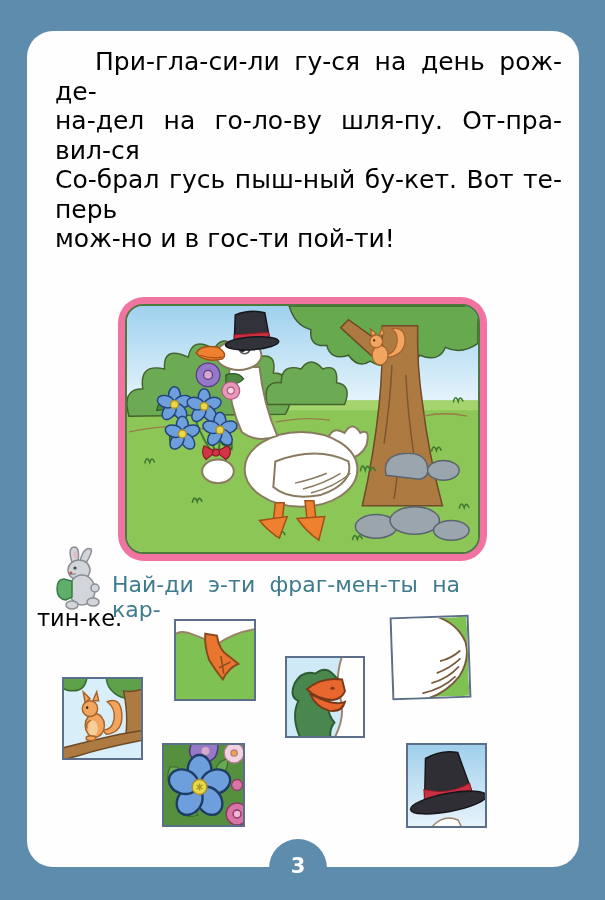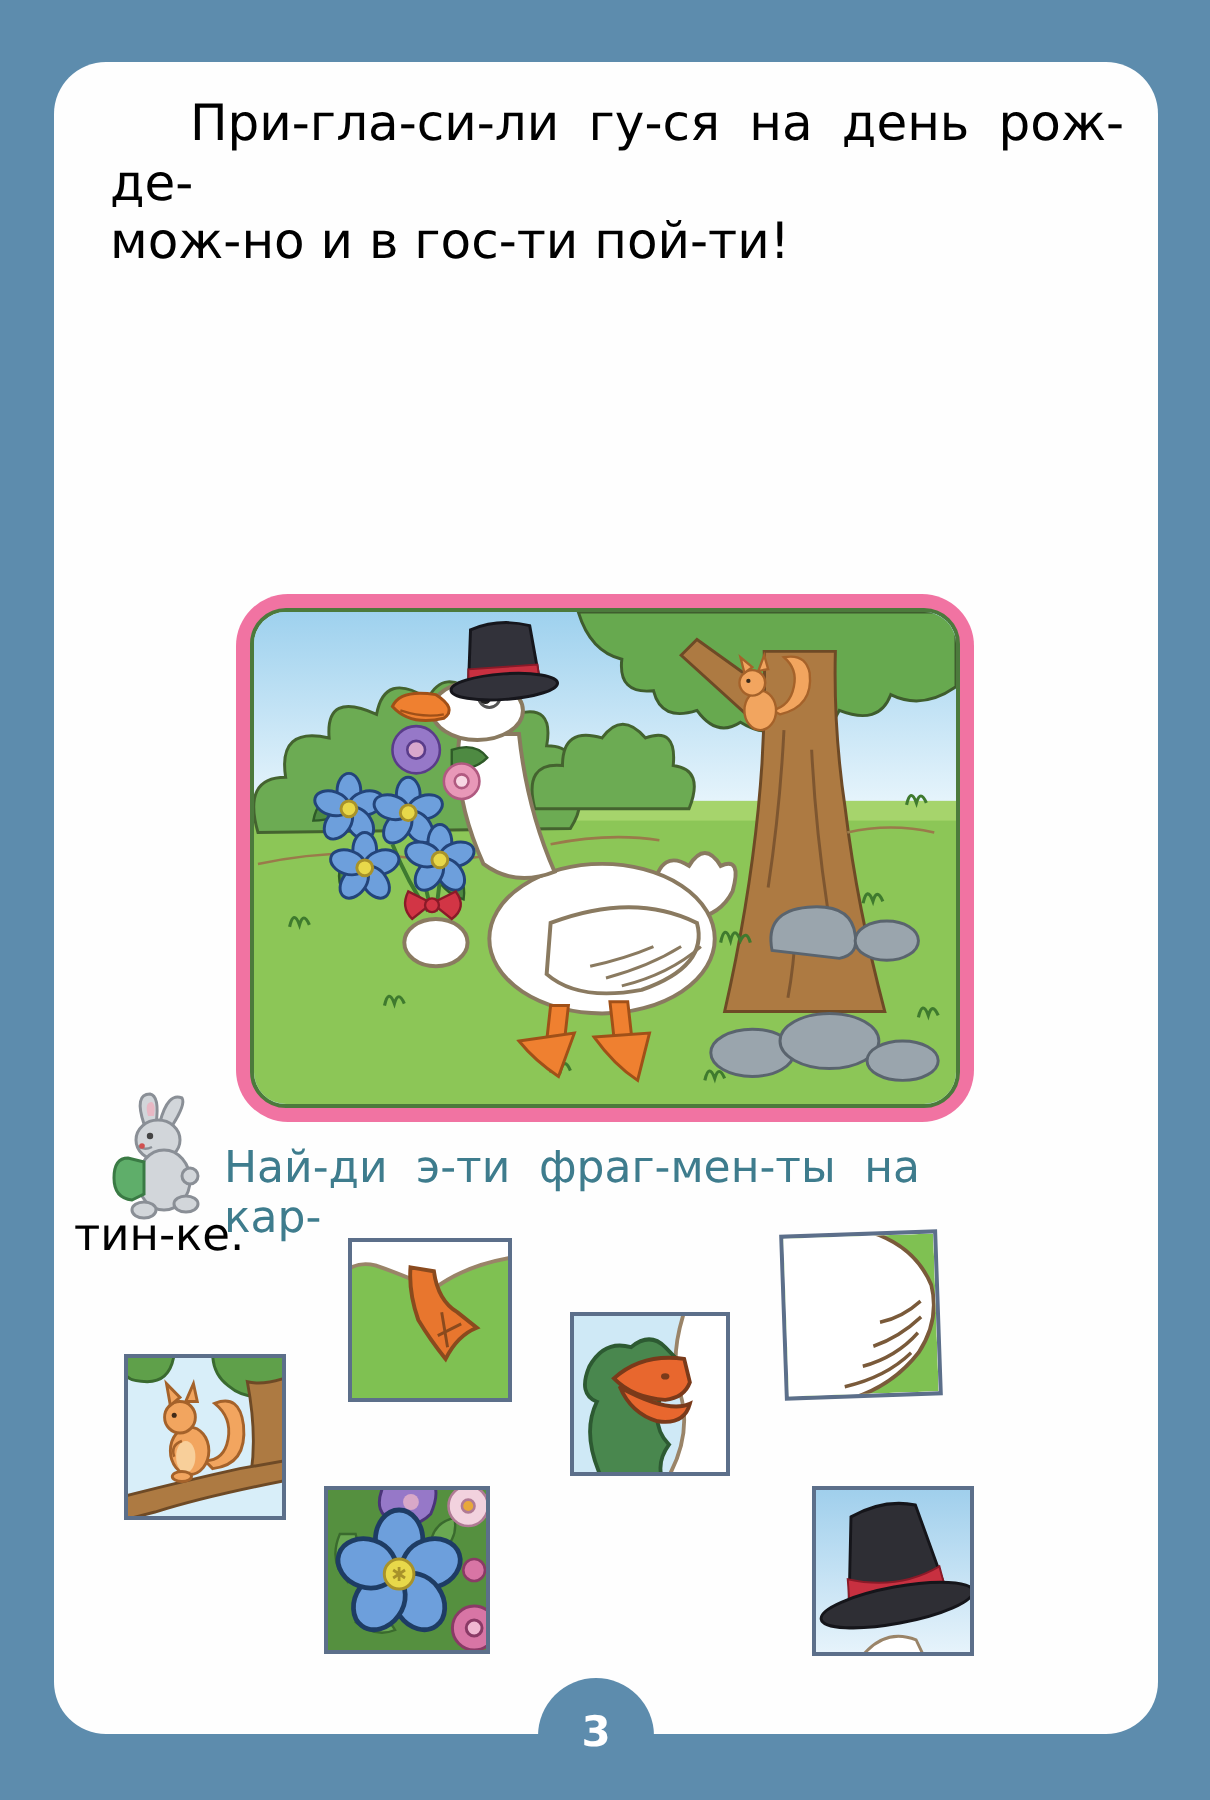--- a/index.html
+++ b/index.html
@@ -59,20 +59,22 @@
     color:#ffffff;font-weight:bold;font-size:21px;padding-top:12px;box-sizing:content-box;
   }
 </style>
 </head>
 <body>
 
 <div class="paper"></div>
 
 <div class="story">
   <div class="line first">При-гла-си-ли гу-ся на день рож-де-</div>
+  <div class="line">на-дел на го-ло-ву шля-пу. От-пра-вил-ся</div>
+  <div class="line">Со-брал гусь пыш-ный бу-кет. Вот те-перь</div>
   <div class="line last">мож-но и в гос-ти пой-ти!</div>
 </div>
 
 <div class="picture-frame">
   <div class="picture-inner">
     <svg viewBox="0 0 355 250" preserveAspectRatio="none">
       <defs>
         <linearGradient id="sky" x1="0" y1="0" x2="0" y2="1">
           <stop offset="0" stop-color="#9ed1ee"></stop>
             <stop offset="1" stop-color="#eef8fd"></stop>

